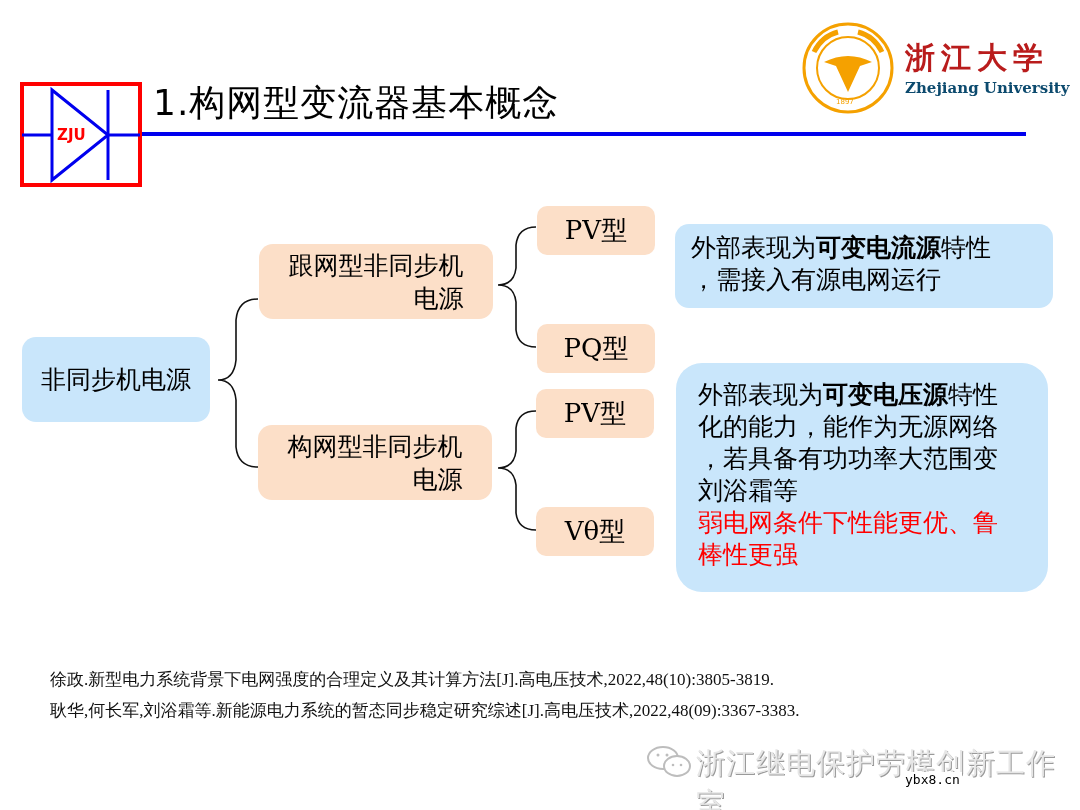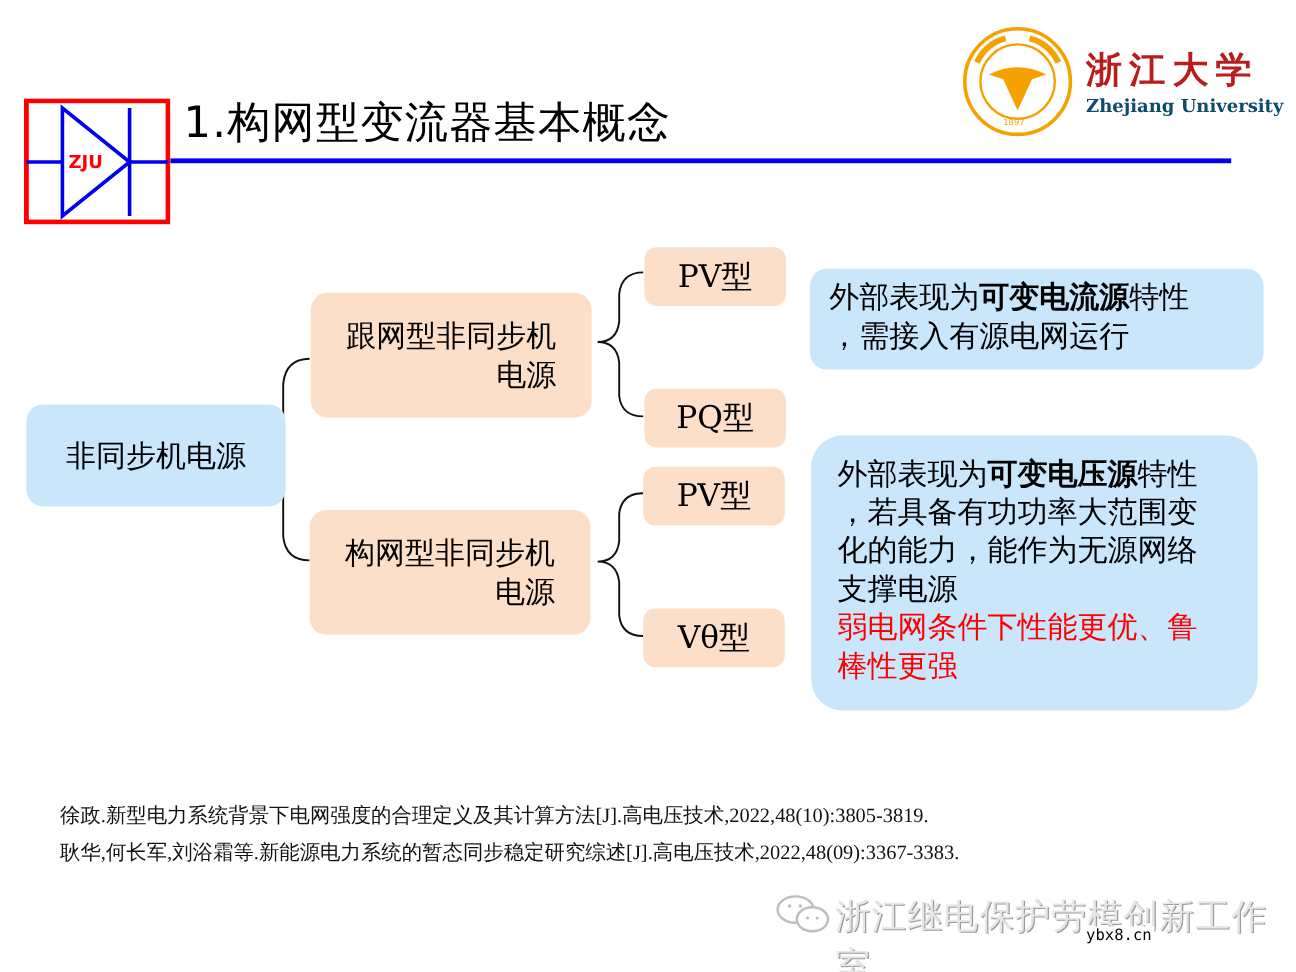--- a/index.html
+++ b/index.html
@@ -16,22 +16,22 @@
   .uni-cn { left:905px; top:38px; font-size:30px; color:#b91c1c; font-weight:bold; 
             font-family:"DejaVu Serif","Liberation Serif",serif; letter-spacing:6px; }
   .uni-en { left:905px; top:79px; font-size:15px; color:#0c4a6e; font-weight:bold;
             font-family:"DejaVu Serif","Liberation Serif",serif; }
 
   
   .box { position:absolute; border-radius:14px; display:flex; align-items:center; justify-content:center;
          text-align:right; box-sizing:border-box; }
   .blue { background:#c9e6fb; }
   .peach { background:#fcdfc8; }
-  .root-box { left:22px; top:337px; width:216px; height:85px; font-size:25px; line-height:33px; }
-  .mid-box { width:234px; height:104px; font-size:25px; line-height:33px; }
+  .root-box { left:22px; top:337px; width:188px; height:85px; font-size:25px; line-height:33px; }
+  .mid-box { width:234px; height:75px; font-size:25px; line-height:33px; }
   .leaf-box { width:118px; height:49px; font-size:26px; border-radius:10px;
               font-family:"DejaVu Serif","Liberation Serif",serif; }
   .desc-box { font-size:25px; line-height:32px; text-align:left; justify-content:flex-start; }
   .desc1 { left:675px; top:224px; width:378px; height:84px; padding:8px 0 0 16px; align-items:flex-start; }
   .desc2 { left:676px; top:363px; width:372px; height:229px; border-radius:26px; padding:16px 0 0 22px; align-items:flex-start; }
   .desc-text { display:block; }
   .red { color:#ff0000; }
 
   svg.braces { position:absolute; left:0; top:0; }
 
@@ -109,23 +109,23 @@
     </span>
     <span class="desc-text">，需接入有源电网运行</span>
   </div>
 </div>
 
 <div class="box blue desc-box desc2">
   <div>
     <span class="desc-text">
       <span>外部表现为</span><b>可变电压源</b><span>特性</span>
     </span>
+    <span class="desc-text">化的能力，能作为无源网络</span>
     <span class="desc-text">，若具备有功功率大范围变</span>
-    <span class="desc-text">化的能力，能作为无源网络</span>
-    <span class="desc-text">支撑电源</span>
+    <span class="desc-text">刘浴霜等</span>
     <span class="desc-text red">弱电网条件下性能更优、鲁</span>
     <span class="desc-text red">棒性更强</span>
   </div>
 </div>
 
 <div class="abs ref" style="top:668px;">徐政.新型电力系统背景下电网强度的合理定义及其计算方法[J].高电压技术,2022,48(10):3805-3819.</div>
 <div class="abs ref" style="top:699px;">耿华,何长军,刘浴霜等.新能源电力系统的暂态同步稳定研究综述[J].高电压技术,2022,48(09):3367-3383.</div>
 
 <svg class="abs wm-icon" viewBox="0 0 50 36">
   <ellipse cx="17" cy="14" rx="15" ry="11" fill="none" stroke="#bdbdbd" stroke-width="2"></ellipse>

